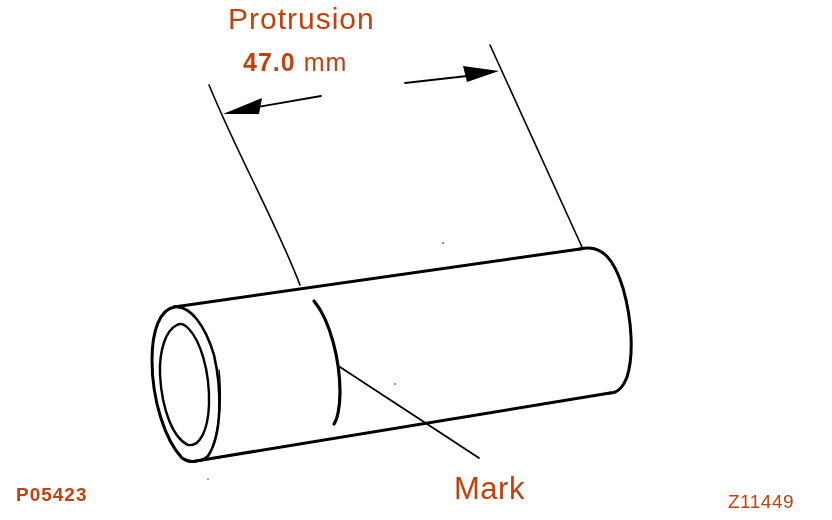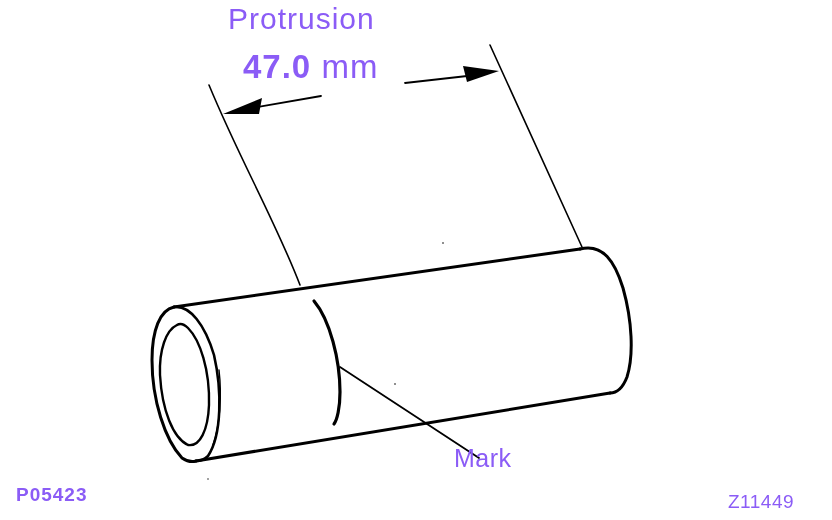--- a/index.html
+++ b/index.html
@@ -1,22 +1,22 @@
 <!DOCTYPE html>
 <html><head>
   <meta charset="utf-8">
   <style>
     html, body { margin: 0; padding: 0; background: #ffffff; }
     body { width: 832px; height: 520px; position: relative; overflow: hidden; }
     .canvas { position: absolute; left: 0; top: 0; width: 832px; height: 520px; }
-    .lbl { position: absolute; color: #8b5cf6; white-space: nowrap; font-family: "Liberation Sans", sans-serif; }
+    .lbl { position: absolute; color: #c2410c; white-space: nowrap; font-family: "Liberation Sans", sans-serif; }
     .title { left: 228px; top: 2px; font-size: 30px; letter-spacing: 1px; }
-    .dim { left: 243px; top: 48px; font-size: 33px; font-weight: bold; letter-spacing: 1px; }
+    .dim { left: 243px; top: 48px; font-size: 25px; font-weight: bold; letter-spacing: 1px; }
     .dim .unit { font-weight: normal; }
-    .mark { left: 454px; top: 444px; font-size: 25px; letter-spacing: 0.5px; }
+    .mark { left: 454px; top: 471px; font-size: 31px; letter-spacing: 0.5px; }
     .code-left { left: 16px; top: 484px; font-size: 19px; font-weight: bold; letter-spacing: 1px; }
     .code-right { left: 728px; top: 491px; font-size: 19px; letter-spacing: 0.5px; }
   </style>
 </head>
 <body>
 
 <svg class="canvas" viewBox="0 0 832 520" xmlns="http://www.w3.org/2000/svg">
   <g fill="none" stroke="#000" stroke-linecap="round" stroke-linejoin="round">
 
     <path d="M209,85 C240,160 275,220 300,285" stroke-width="1.6"></path>

